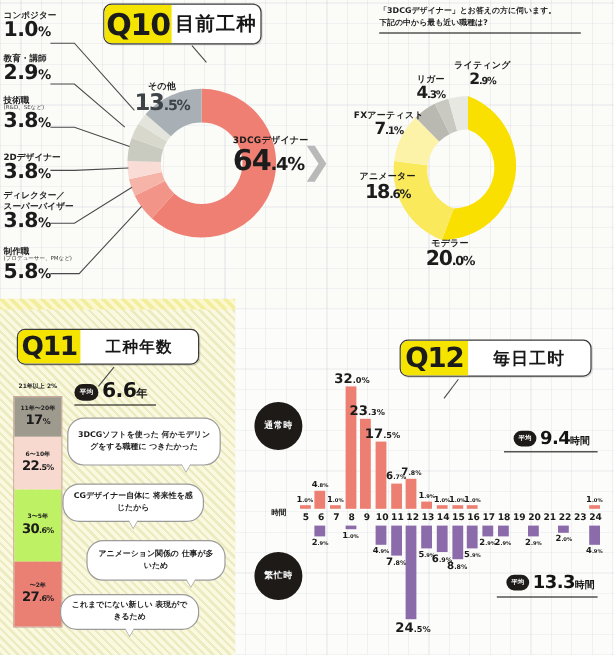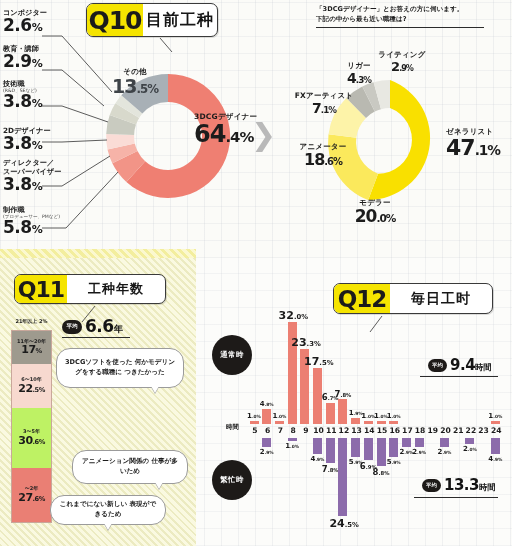--- a/index.html
+++ b/index.html
@@ -198,21 +198,21 @@
       <path d="M 42,106 L 62,106 L 108,122"></path>
       <path d="M 42,142 L 62,142 L 107,140"></path>
       <path d="M 42,186 L 62,186 L 110,156"></path>
       <path d="M 42,228 L 66,228 L 118,172"></path>
       <path d="M 160,38 L 172,52"></path>
     </g>
   </svg>
 
   <div class="cat" style="left:3px;top:8px;">
     <div class="cname">コンポジター</div>
-    <div class="cval"><span>2.6</span><small>%</small></div>
+    <div class="cval"><span>1.0</span><small>%</small></div>
   </div>
   <div class="cat" style="left:3px;top:44px;">
     <div class="cname">教育・講師</div>
     <div class="cval"><span>2.9</span><small>%</small></div>
   </div>
   <div class="cat" style="left:3px;top:79px;">
     <div class="cname">技術職</div>
     <div class="csub">(R&amp;D、SEなど)</div>
     <div class="cval"><span>3.8</span><small>%</small></div>
   </div>
@@ -241,24 +241,20 @@
   </div>
 
   <div id="q10-caption">
     <p>「3DCGデザイナー」とお答えの方に伺います。</p>
     <p>下記の中から最も近い職種は?</p>
     <div class="rule"></div>
   </div>
 
   <div class="arrow-gt">❯</div>
 
-  <div class="slice-lab" style="left:446px;top:127px;width:64px;text-align:left;">
-    <div class="n">ゼネラリスト</div>
-    <div class="v" style="font-size:22px;"><span>47</span><small>.1%</small></div>
-  </div>
   <div class="slice-lab" style="left:340px;top:198px;width:70px;">
     <div class="n">モデラー</div>
     <div class="v" style="font-size:17px;"><span>20</span><small>.0%</small></div>
   </div>
   <div class="slice-lab" style="left:290px;top:142px;width:66px;">
     <div class="n">アニメーター</div>
     <div class="v" style="font-size:16px;"><span>18</span><small>.6%</small></div>
   </div>
   <div class="slice-lab" style="left:293px;top:91px;width:62px;">
     <div class="n">FXアーティスト</div>
@@ -305,20 +301,22 @@
 
   <div class="avg-pill" style="left:62px;top:318px;">
     <div class="avg-dot" style="width:20px;height:14px;border-radius:9px;font-size:5.6px;">平均</div>
     <div class="avg-num" style="font-size:17px;"><span>6.6</span><small>年</small></div>
   </div>
   <div class="avg-rule" style="left:62px;top:337px;width:68px;"></div>
 
   <div class="bubble tail-r" style="left:56px;top:348px;width:128px;height:40px;">3DCGソフトを使った
 何かモデリングをする職種に
 つきたかった</div>
+  <div class="bubble tail-c" style="left:52px;top:403px;width:118px;height:32px;">CGデザイナー自体に
+将来性を感じたから</div>
   <div class="bubble tail-r" style="left:72px;top:450px;width:116px;height:34px;">アニメーション関係の
 仕事が多いため</div>
   <div class="bubble tail-c" style="left:50px;top:495px;width:116px;height:30px;">これまでにない新しい
 表現ができるため</div>
 
   <div class="qbox" id="q12-box" style="left:333px;top:283px;width:160px;height:31px;">
     <div class="qtag">Q12</div>
     <div class="qlabel">毎日工时</div>
   </div>
   <svg width="60" height="30" style="position:absolute;left:344px;top:314px;">

